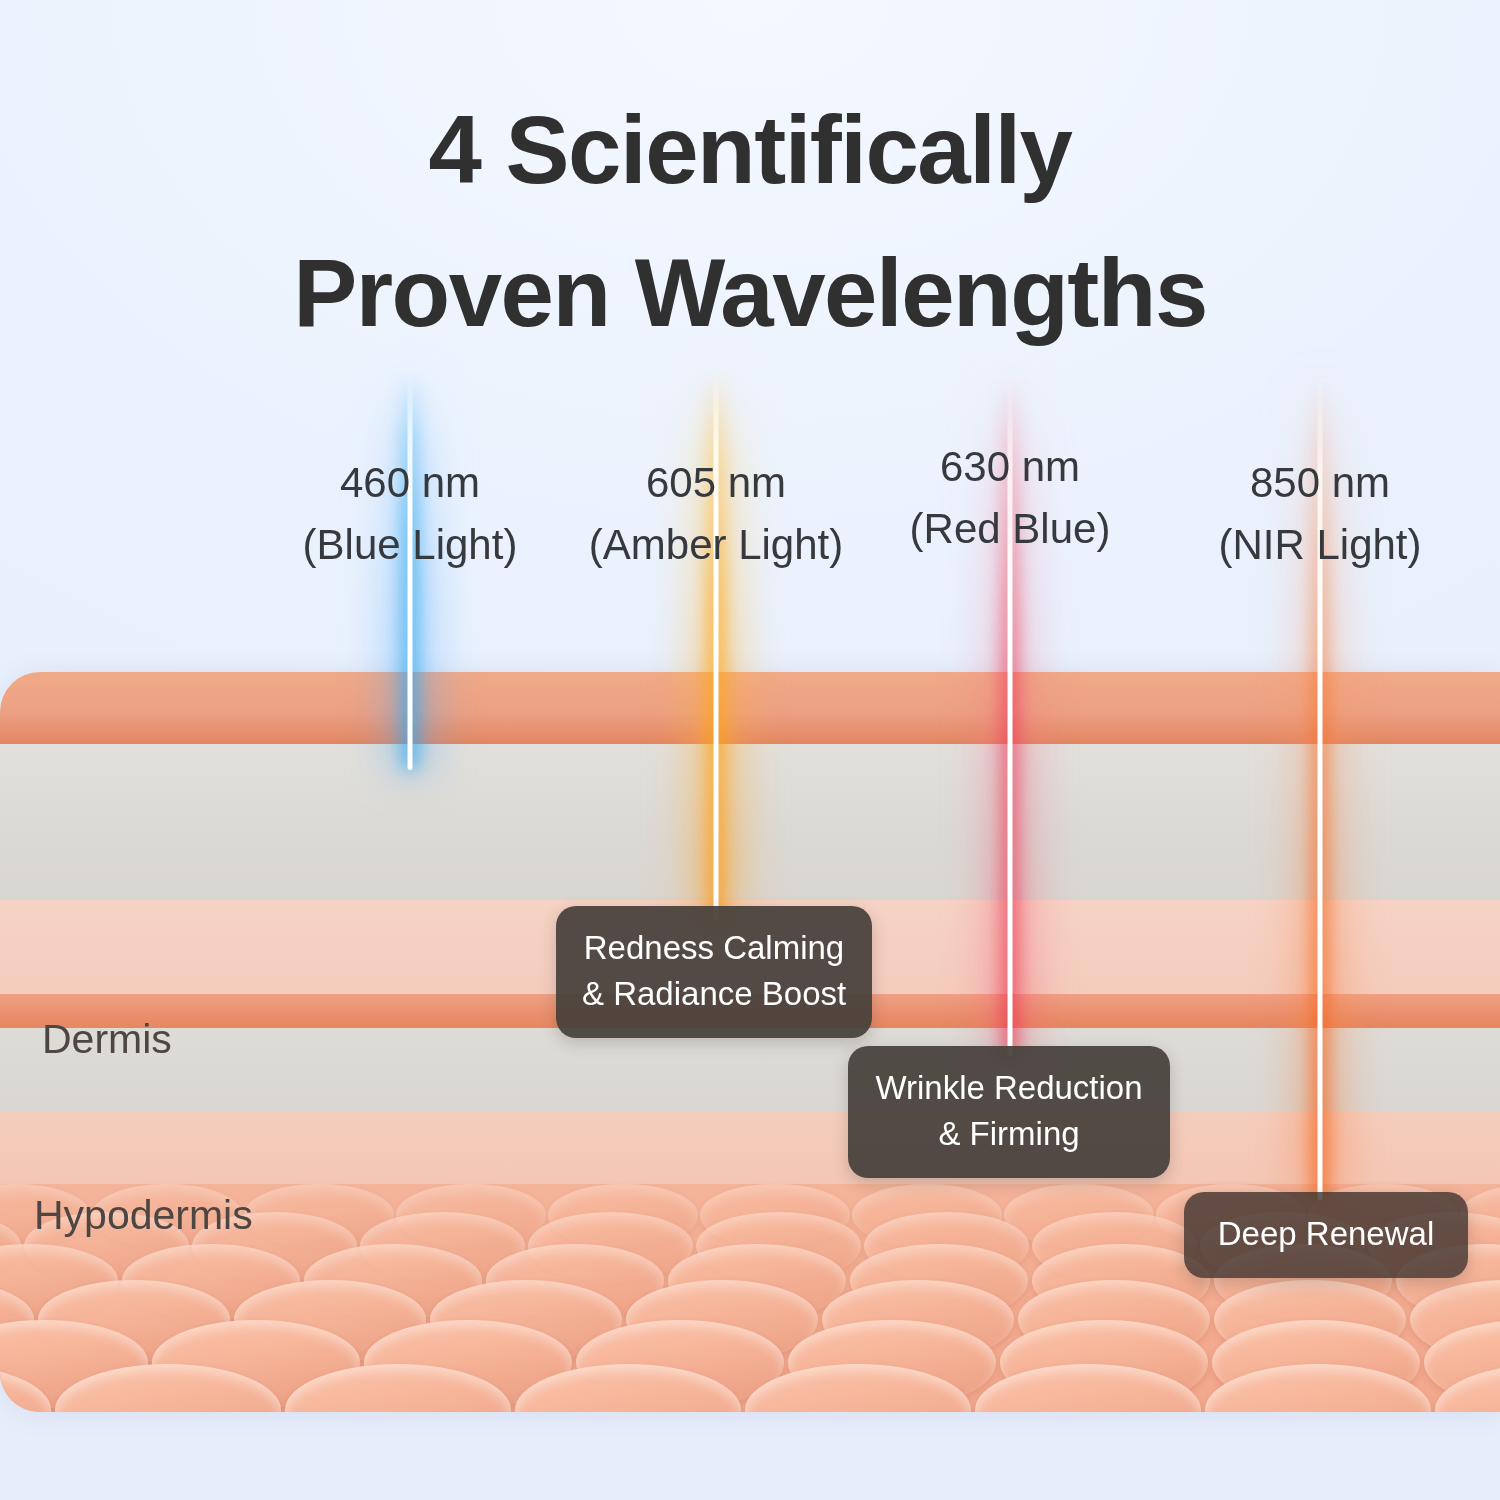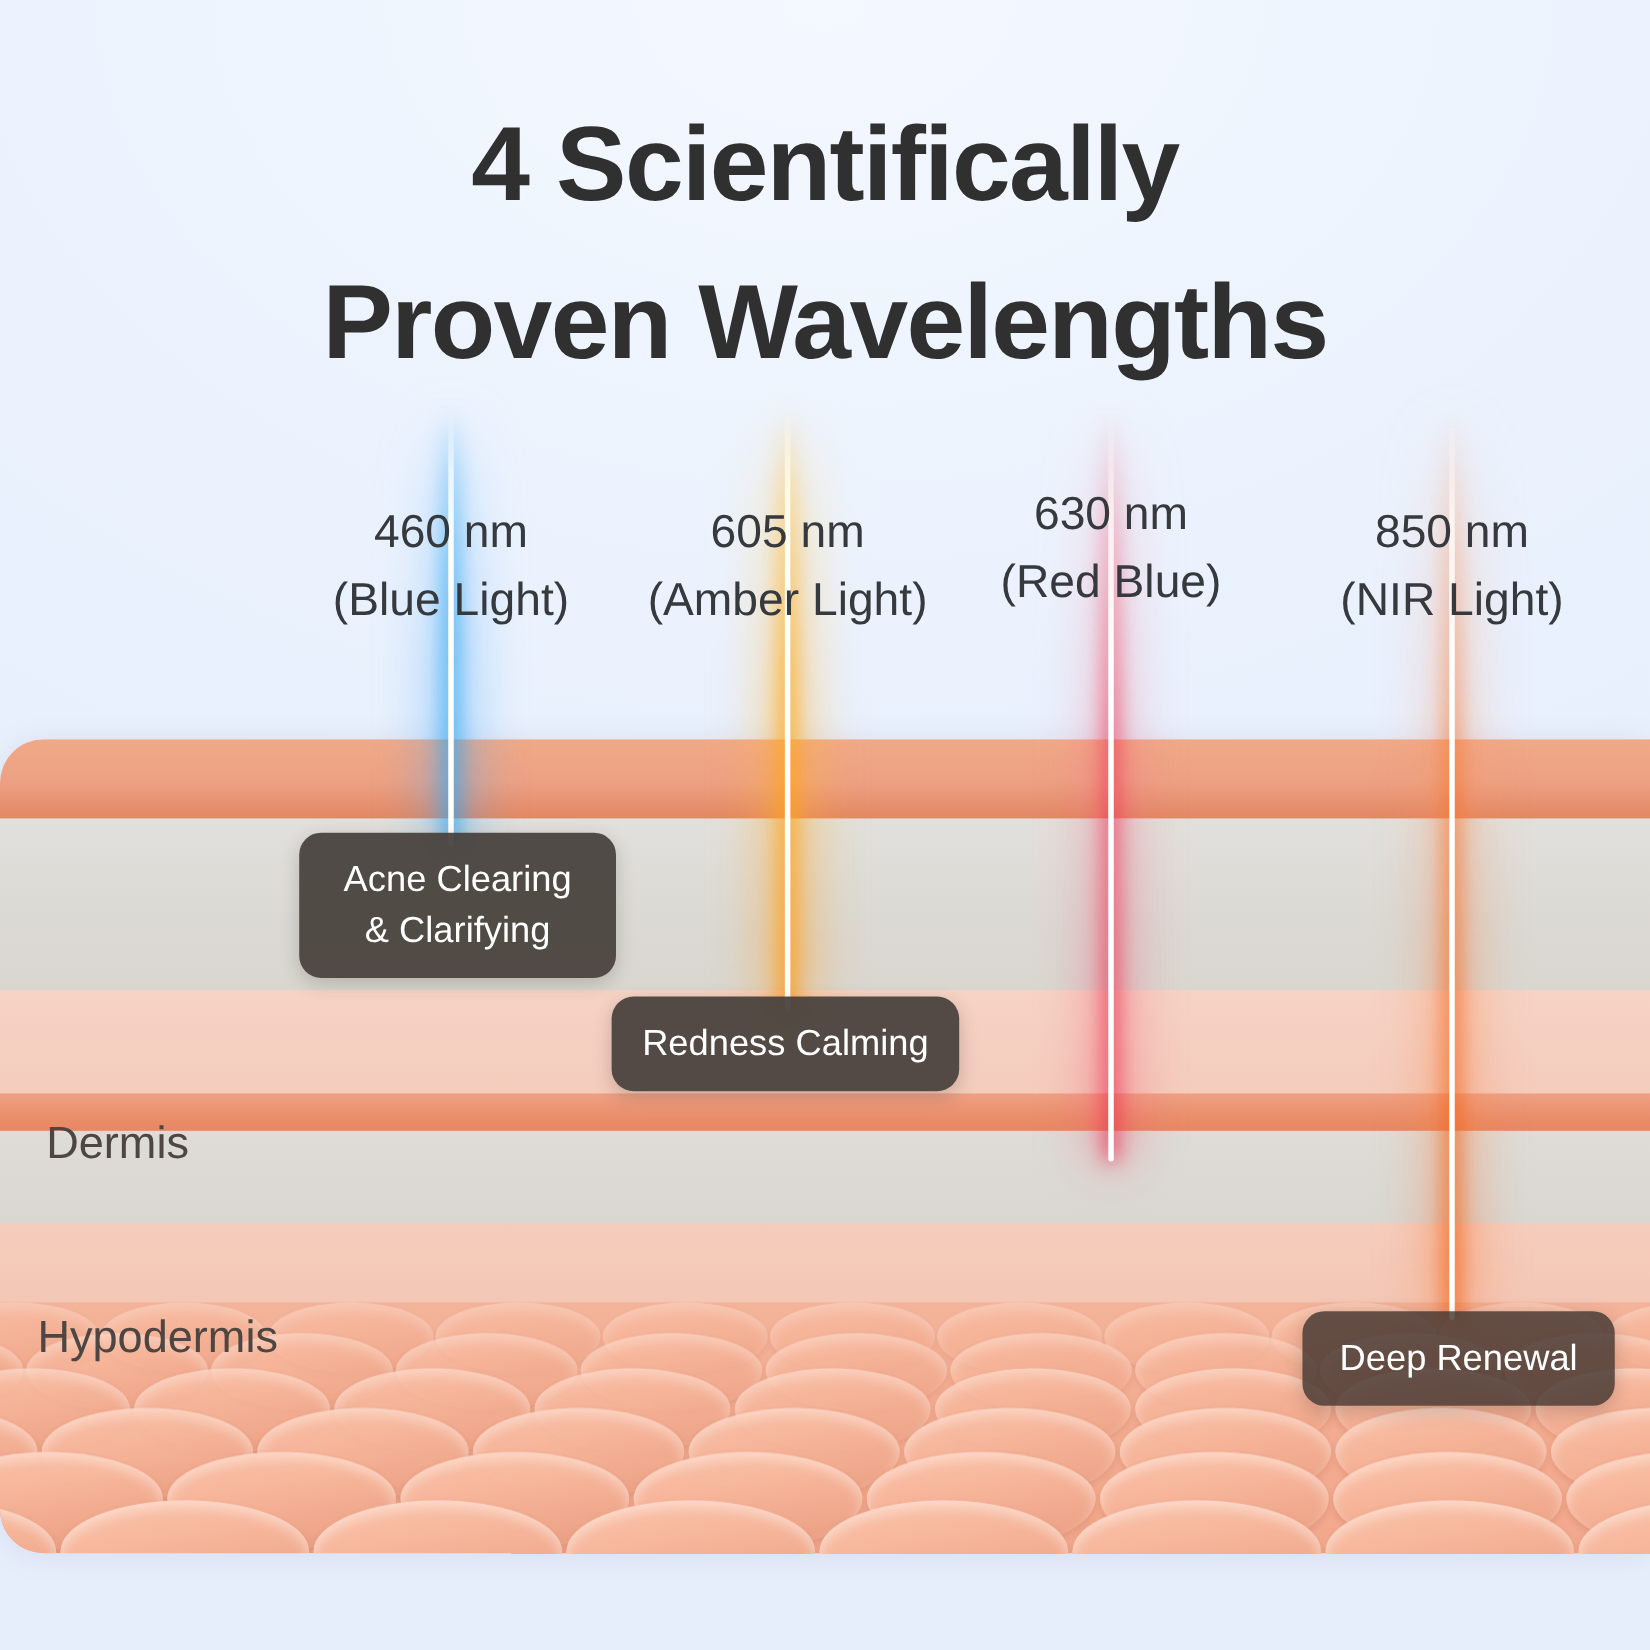--- a/index.html
+++ b/index.html
@@ -283,27 +283,28 @@
       </div>
       <div class="wl-label" style="left: 1320px; top: 452px;">
         <div>850 nm</div>
         <div>(NIR Light)</div>
       </div>
     </div>
 
   <div class="layer-name" style="left:42px;top:1014px;">Dermis</div>
   <div class="layer-name" style="left:34px;top:1190px;">Hypodermis</div>
 
-  <div class="pill" style="left:272px;top:757px;width:236px;">
-    <span class="l1">Acne Clearing</span>
-    <span class="l2">&amp; Clarifying</span>
-  </div>
 
   <div class="pill" style="left:556px;top:906px;width:264px;">
     <span class="l1">Redness Calming</span>
-  </div>
-
+    <span class="l2">&amp; Radiance Boost</span>
+  </div>
+
+  <div class="pill" style="left:848px;top:1046px;width:270px;">
+    <span class="l1">Wrinkle Reduction</span>
+    <span class="l2">&amp; Firming</span>
+  </div>
 
   <div class="pill translucent" style="left:1184px;top:1192px;width:232px;">
     <span class="l1">Deep Renewal</span>
   </div>
 
 </div>
 
 </body></html>

